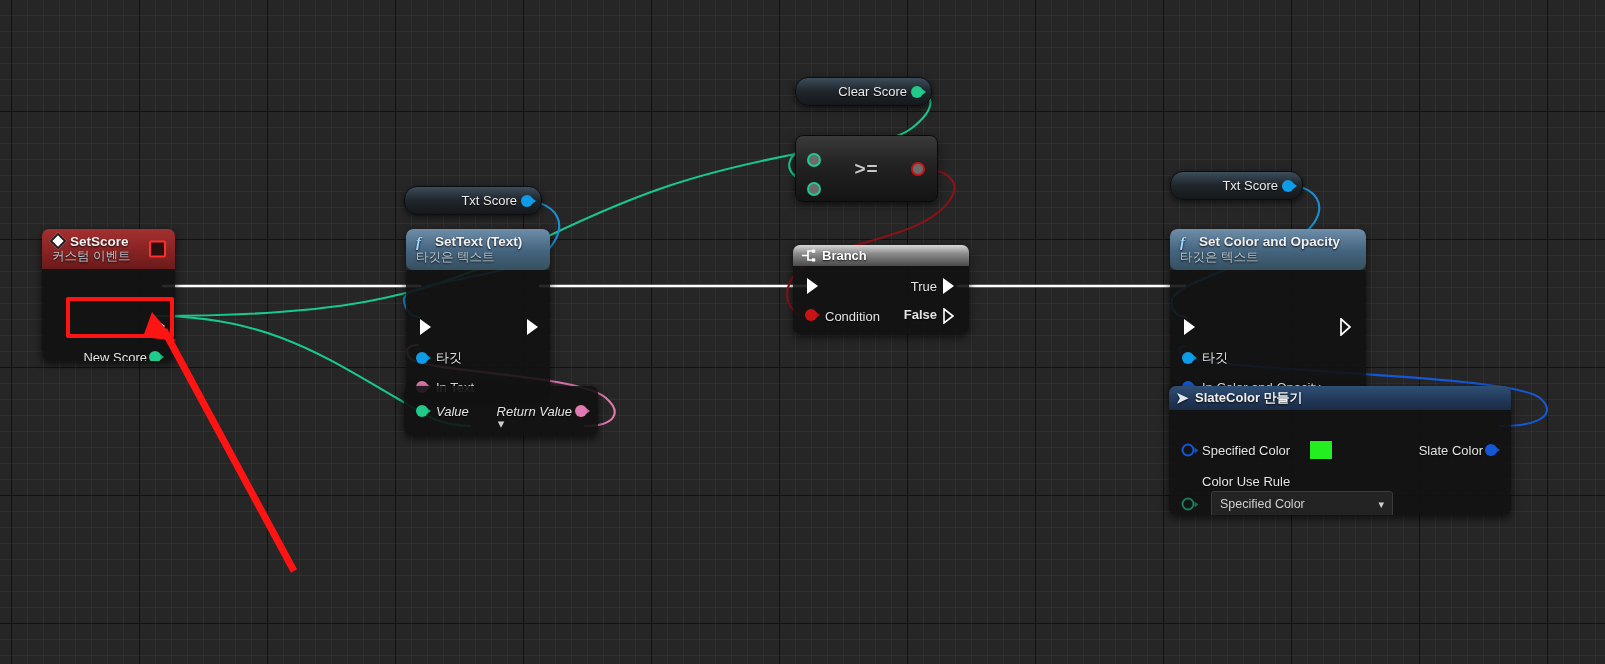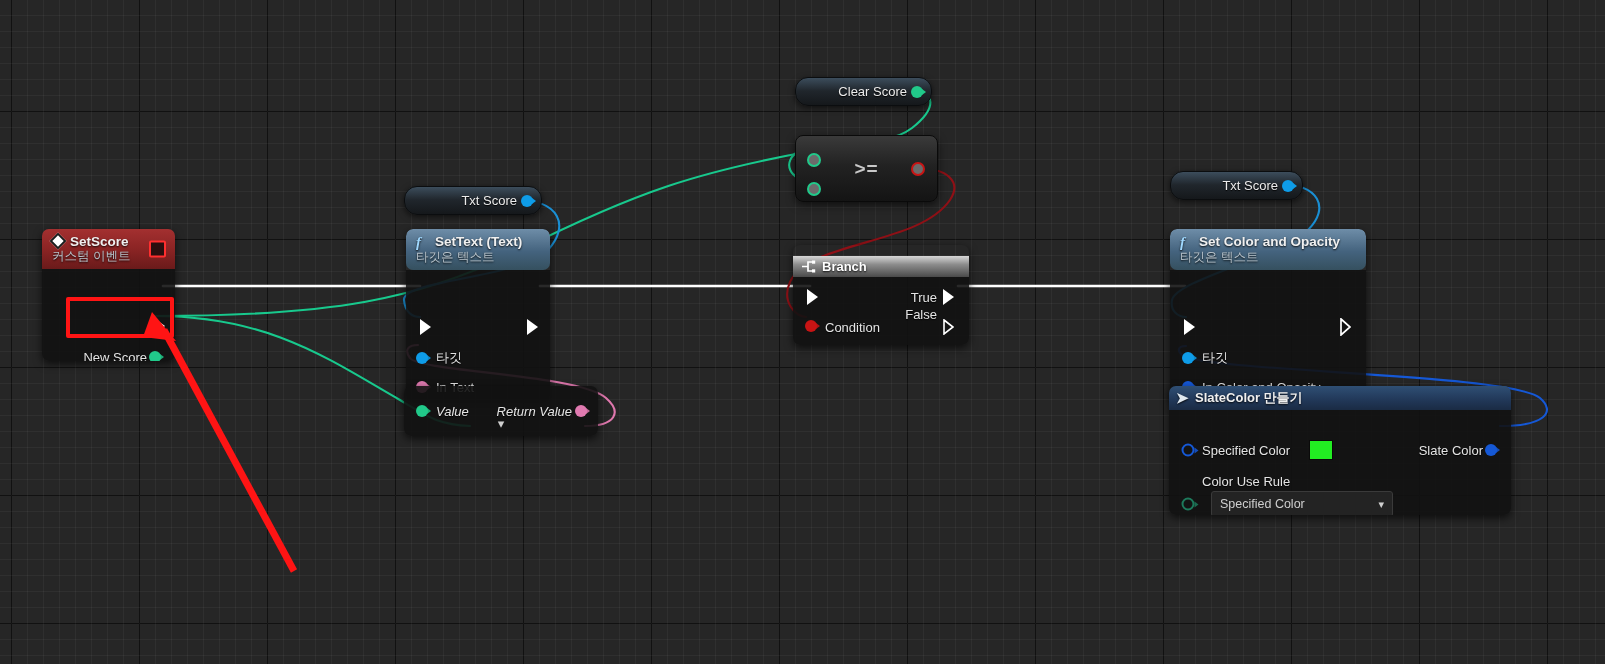--- a/index.html
+++ b/index.html
@@ -28,21 +28,21 @@
   .node .hdr{position:relative;padding:5px 10px 5px 10px;}
   .node .hdr .title{font-size:13.5px;font-weight:bold;color:#f0f0f0;
         text-shadow:0 1px 2px rgba(0,0,0,.9);line-height:15px;}
   .node .hdr .sub{font-size:12.5px;color:#b9c4cc;line-height:15px;
         text-shadow:0 1px 2px rgba(0,0,0,.9);}
   .node .body{background:#121212e6;}
 
   .hdr-fn{background:linear-gradient(180deg,#6e8da8 0%,#44637e 55%,#35505f 100%);border-radius:7px;}
   .hdr-fn-green{background:linear-gradient(180deg,#7f9e6b 0%,#4f6b40 60%,#3b5330 100%);}
   .hdr-event{background:linear-gradient(180deg,#a33030 0%,#8b2424 50%,#6a1a1a 100%);}
-  .hdr-grey{background:linear-gradient(180deg,#d8d8d8 0%,#8d8d8d 40%,#4a4a4a 100%);margin-top:11px;}
+  .hdr-grey{background:linear-gradient(180deg,#d8d8d8 0%,#8d8d8d 40%,#4a4a4a 100%);}
   .hdr-make{background:linear-gradient(180deg,#2f4f74 0%,#22395a 55%,#1a2b44 100%);}
 
   .ficon{display:inline-block;width:14px;color:#9fd8ff;font-style:italic;
          font-family:"Liberation Serif",serif;font-size:15px;font-weight:bold;
          margin-right:5px;vertical-align:-1px;}
 
   
   .row{position:relative;height:30px;}
   .pin-label{position:absolute;top:50%;transform:translateY(-50%);
         font-size:13px;color:#e4e4e4;text-shadow:0 1px 1px #000;white-space:nowrap;}
@@ -219,21 +219,21 @@
         </span><span>Branch</span>
       </div>
     </div>
     <div class="body" style="height:68px;position:relative;">
       <div class="exec" style="left:14px;top:12px;"></div>
       <span class="pin-label" style="right:32px;top:20px;margin-left:13px;">True</span>
       <div class="exec" style="left:150px;top:12px;"></div>
 
       <span class="dot" style="left:18px;top:43px;transform:translate(-50%,0);background:#c81414;color:#c81414;"></span>
       <span class="pin-label" style="left:32px;top:50px;">Condition</span>
-      <span class="pin-label" style="right:32px;top:37px;">False</span>
+      <span class="pin-label" style="right:32px;top:48px;font-weight:bold;">False</span>
       <span class="exec hollow" style="left:150px;top:42px;">
         <svg width="12" height="16" viewBox="0 0 12 16">
             <path d="M1 1 L10 8 L1 15 Z" fill="none" stroke="#fff" stroke-width="1.6"></path>
           </svg>
       </span>
     </div>
   </div>
 
   <div class="pill" style="left:1170px;top:171px;width:107px;">
     <span>Txt Score</span>

